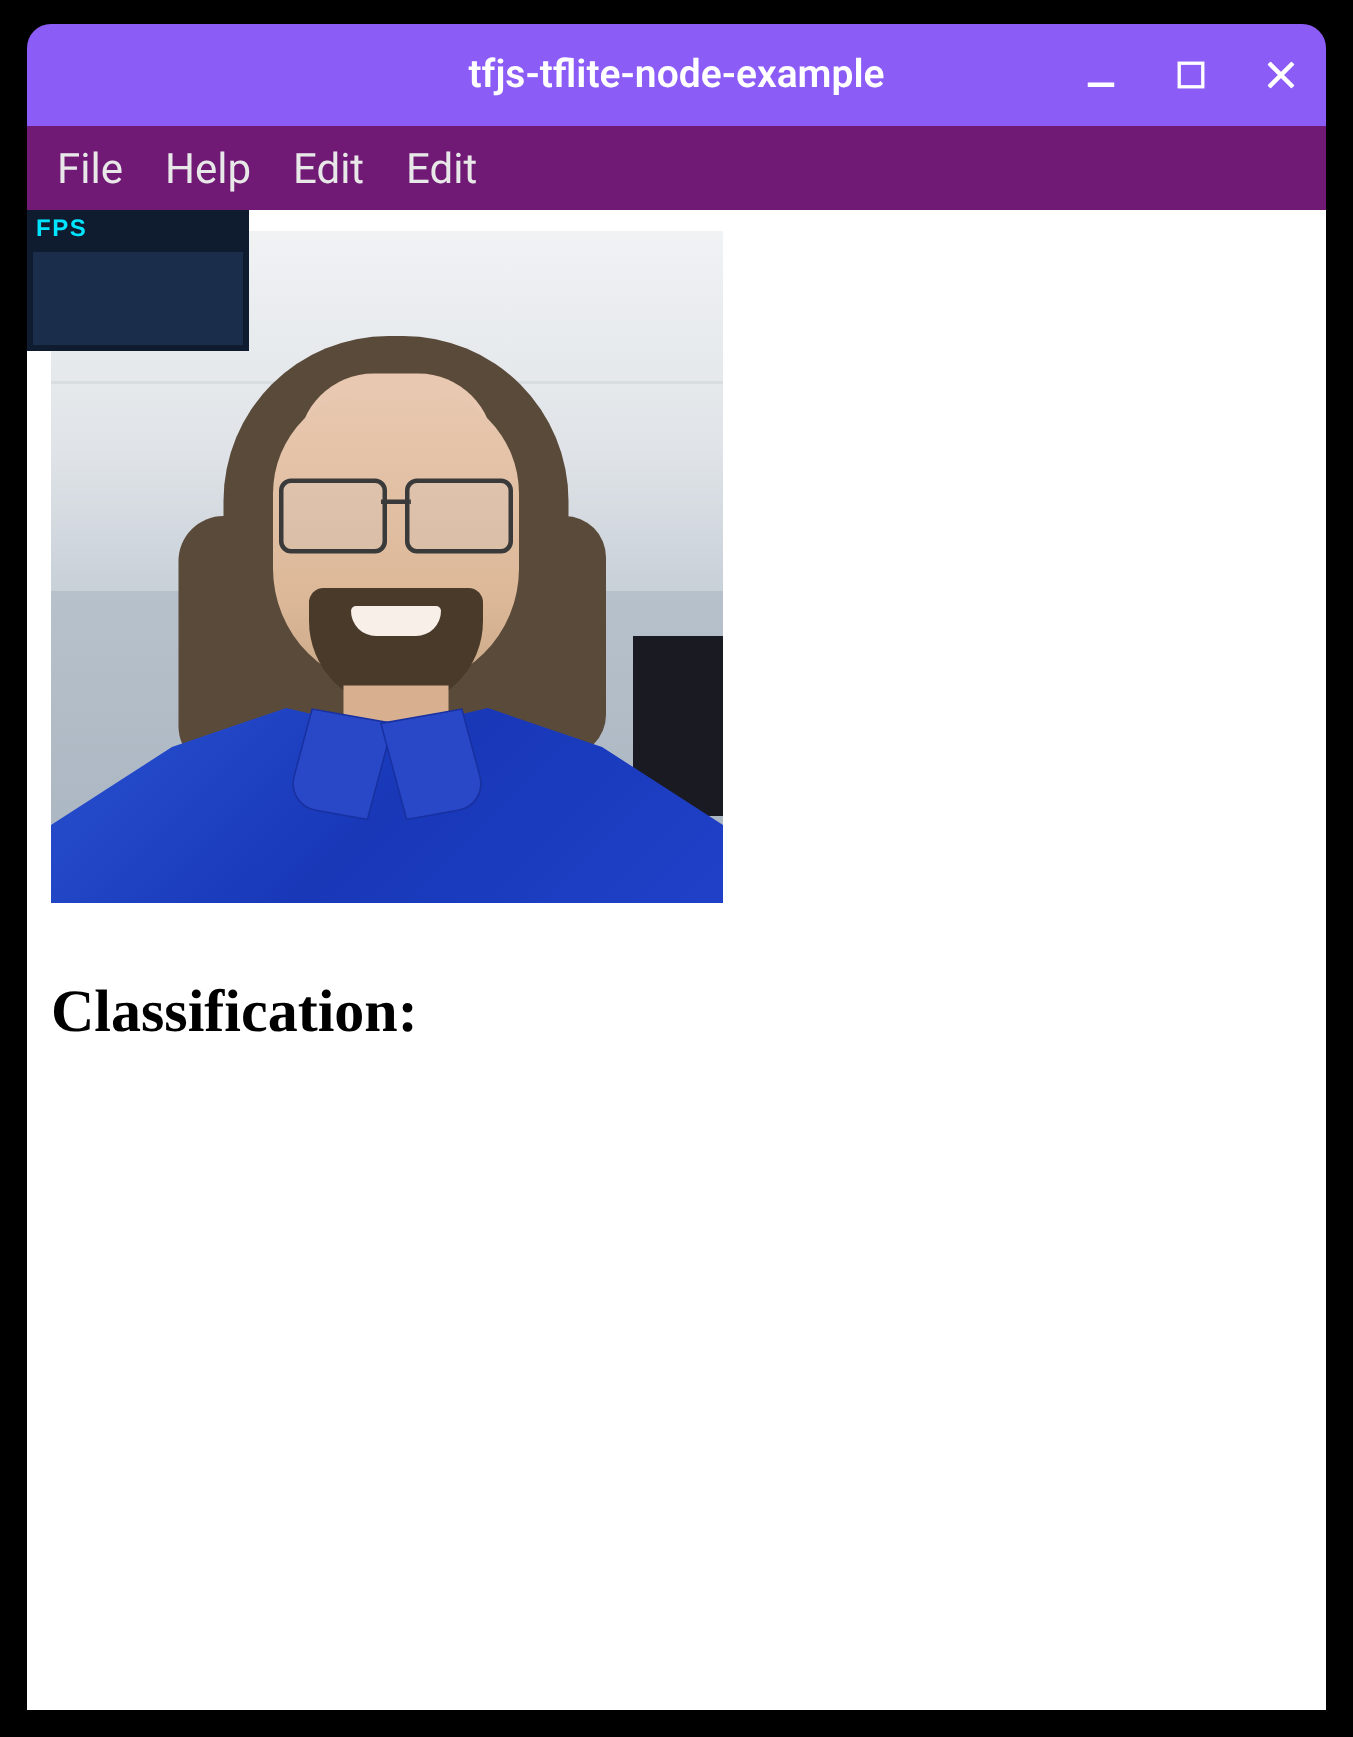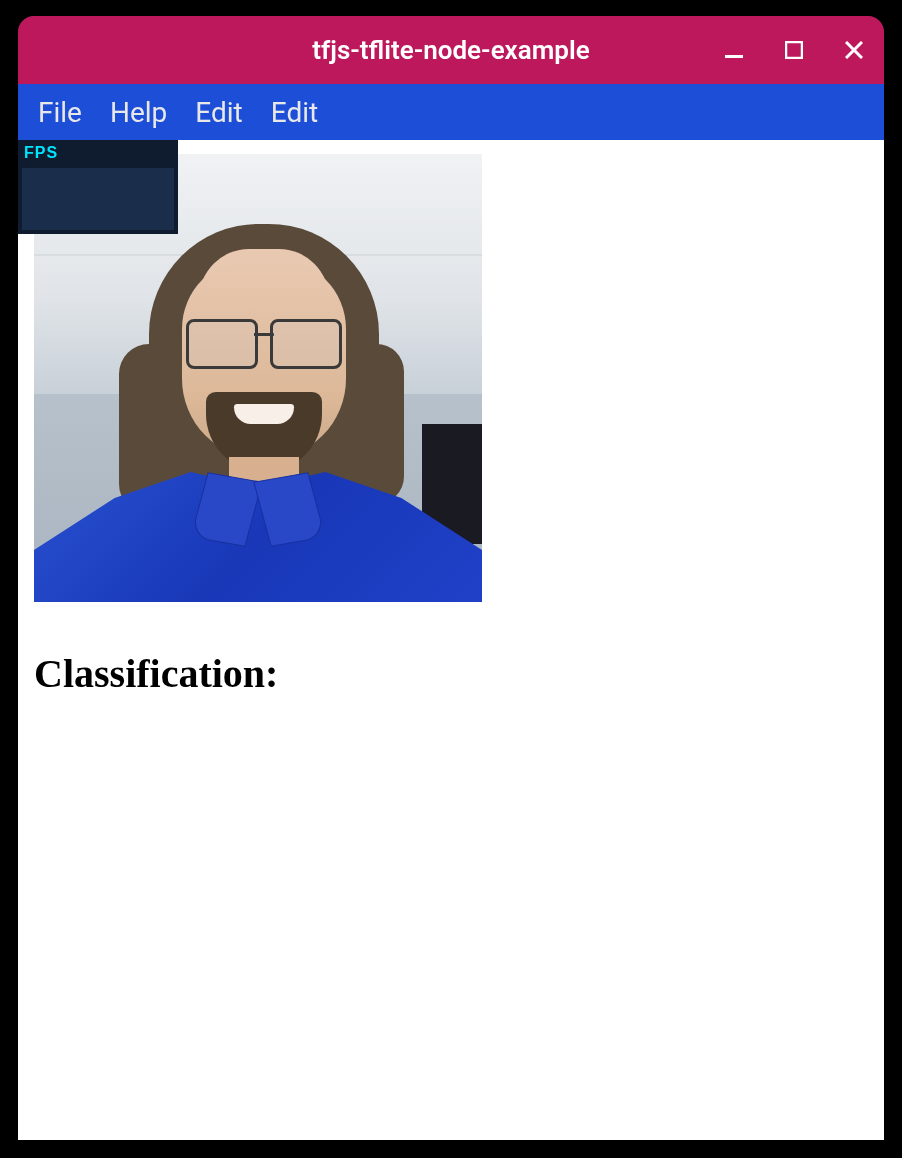--- a/index.html
+++ b/index.html
@@ -24,21 +24,21 @@
       height: 1124px;
       background: #1e1e1e;
       border-radius: 16px 16px 0 0;
       overflow: hidden;
       display: flex;
       flex-direction: column;
     }
     
     .titlebar {
       height: 68px;
-      background: #be185d;
+      background: #8b5cf6;
       display: flex;
       align-items: center;
       justify-content: center;
       position: relative;
     }
     
     .window-title {
       color: #fff;
       font-size: 26px;
       font-weight: 600;
@@ -63,21 +63,21 @@
       height: 24px;
     }
     
     .win-control svg {
       width: 18px;
       height: 18px;
     }
     
     .menubar {
       height: 56px;
-      background: #1d4ed8;
+      background: #701a75;
       display: flex;
       align-items: center;
       padding: 0 10px;
       gap: 8px;
     }
     
     .menu-item {
       color: #e8e8e8;
       font-size: 28px;
       padding: 4px 10px;
@@ -87,21 +87,21 @@
     .content-area {
       flex: 1;
       background: #fff;
       position: relative;
     }
     
     .fps-overlay {
       position: absolute;
       top: 0;
       left: 0;
-      width: 160px;
+      width: 148px;
       height: 94px;
       background: #0f1b2f;
       z-index: 10;
     }
     
     .fps-label {
       color: #00e5ff;
       font-size: 16px;
       font-weight: 700;
       font-family: Arial, sans-serif;

